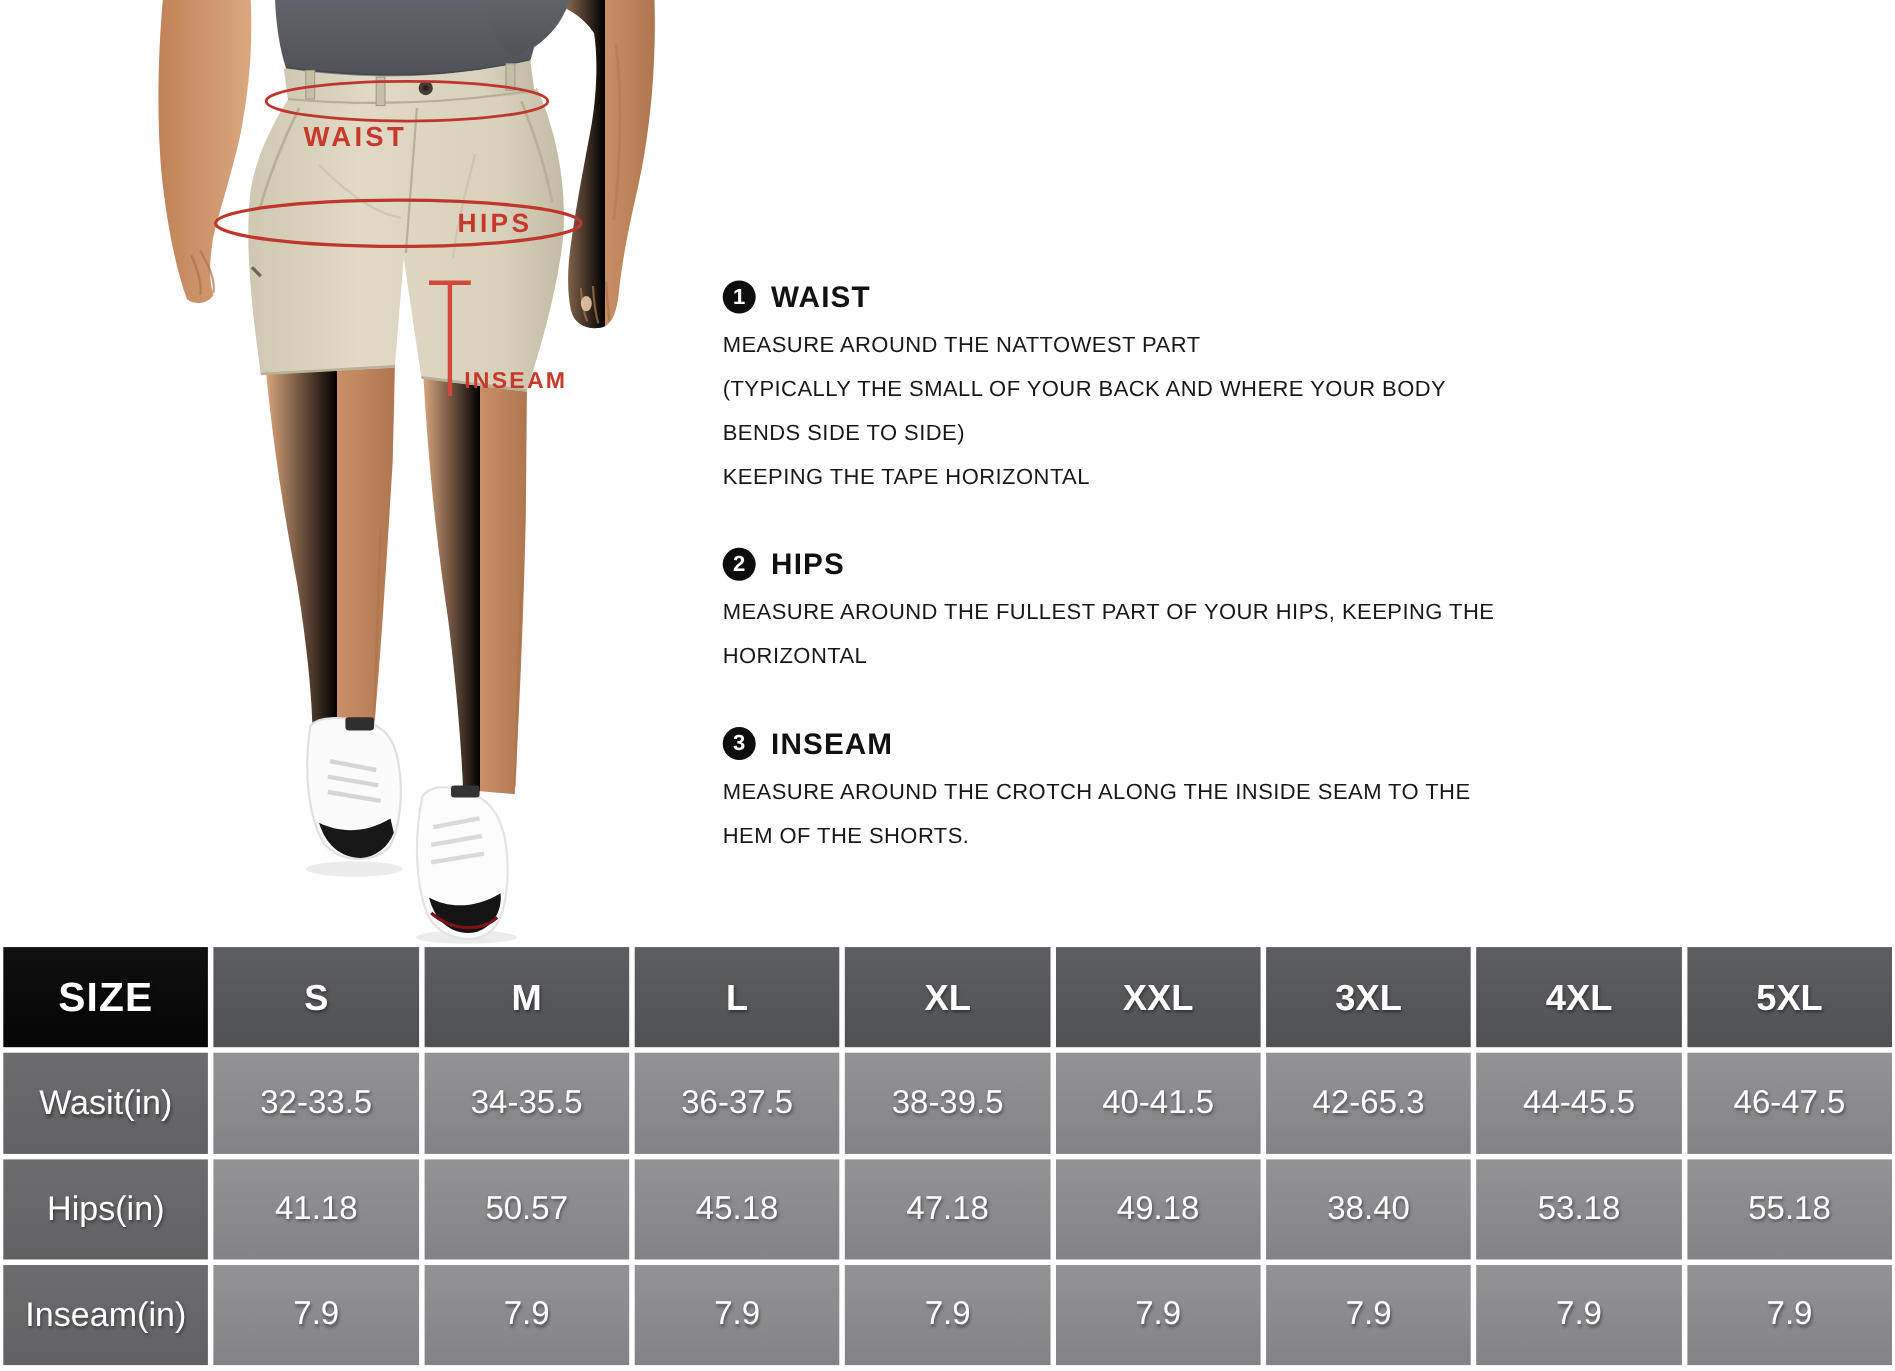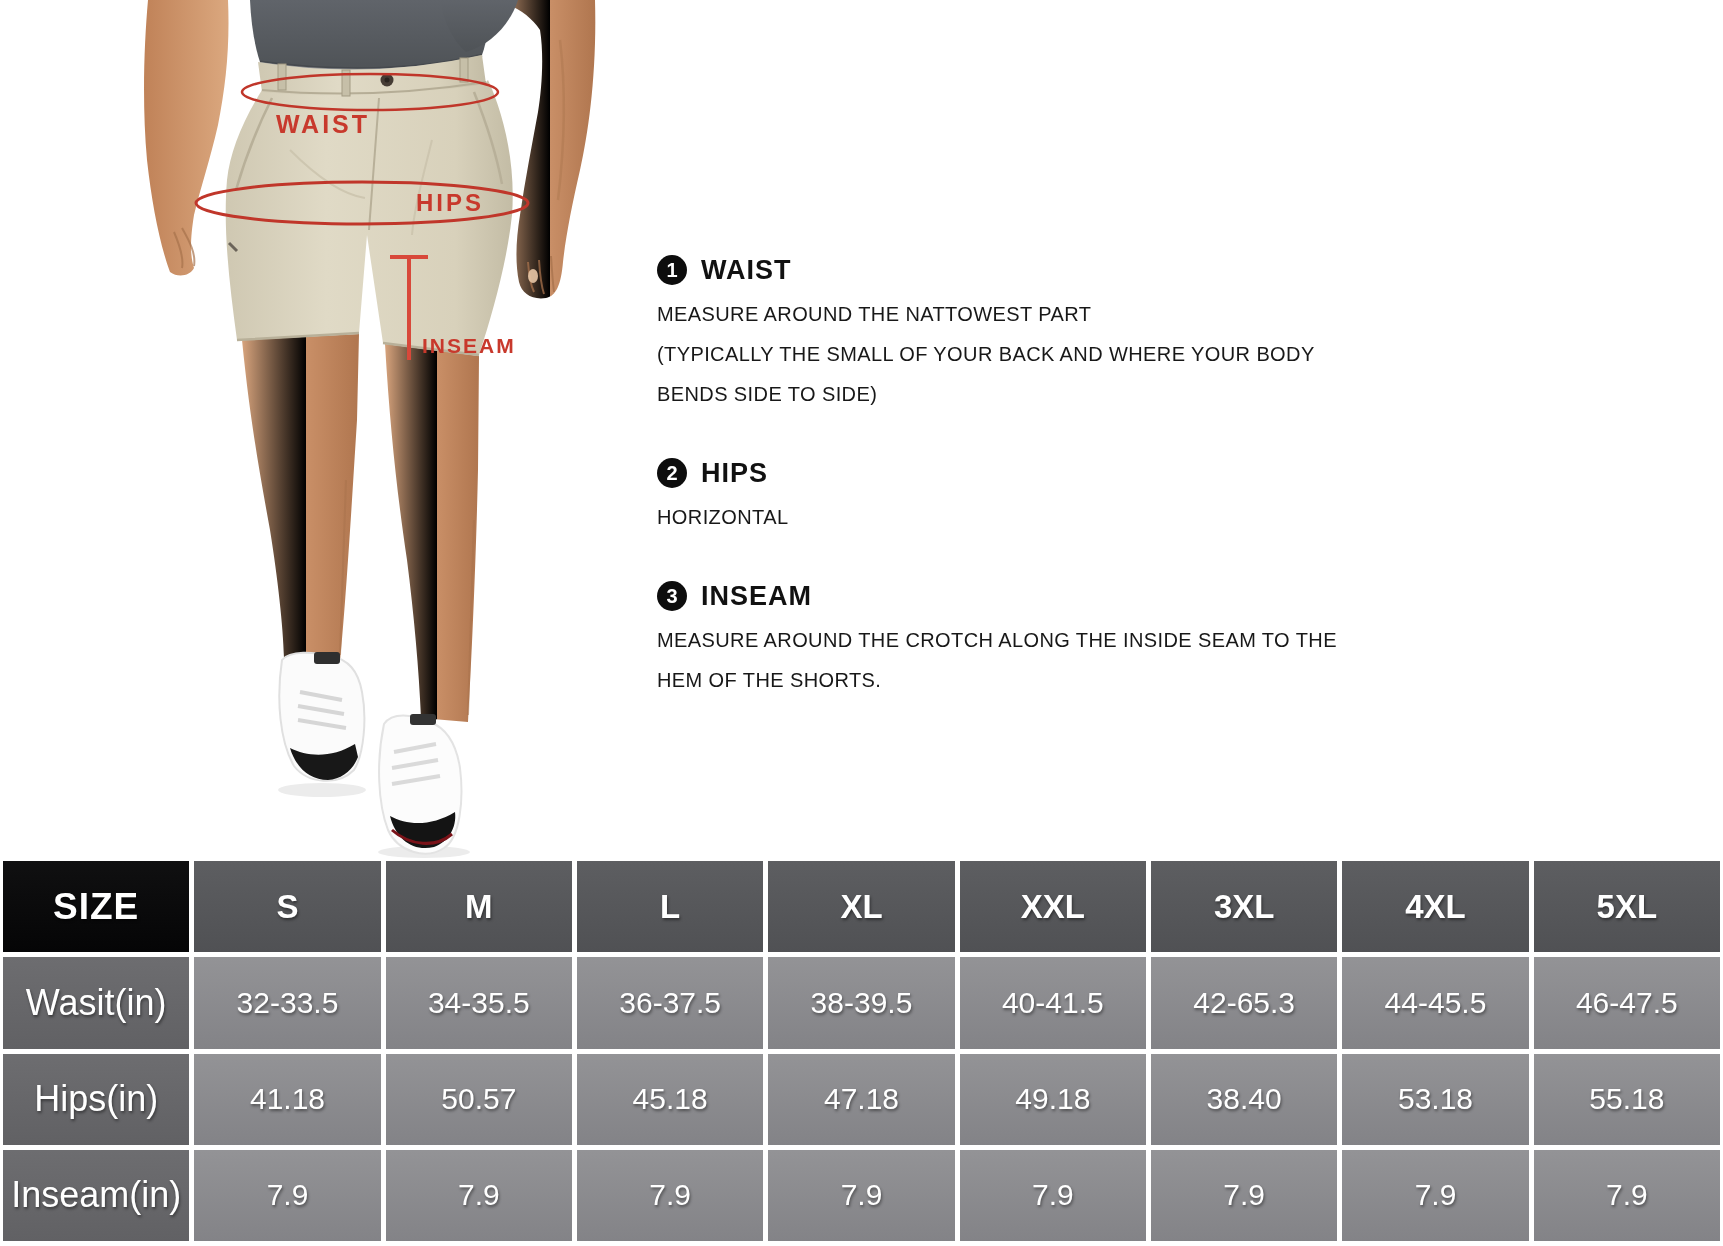--- a/index.html
+++ b/index.html
@@ -20,21 +20,21 @@
   .instr-line{font-size:20px;line-height:40px;letter-spacing:0.4px;color:#181818;}
 
   
   #size-table{position:absolute;left:3px;top:861px;width:1717px;height:380px;
               display:grid;grid-template-columns:repeat(9,1fr);grid-template-rows:repeat(4,1fr);
               gap:5px;}
   .cell{display:flex;align-items:center;justify-content:center;color:#fff;
         text-shadow:1px 2px 3px rgba(0,0,0,0.45);}
   .cell.th-size{background:linear-gradient(180deg,#101011,#050506);font-size:37px;font-weight:bold;letter-spacing:1px;}
   .cell.th{background:linear-gradient(180deg,#5d5e61,#505154);font-size:33px;font-weight:bold;}
-  .cell.tlabel{background:linear-gradient(180deg,#6d6d70,#616164);font-size:36px;}
+  .cell.tlabel{background:linear-gradient(180deg,#6d6d70,#616164);font-size:31px;}
   .cell.tcell{background:linear-gradient(180deg,#939396,#838387);font-size:30px;}
 </style>
 </head>
 <body>
 
 <div id="stage">
 
   <div id="figure-wrap">
     <svg width="470" height="858" viewBox="0 0 470 858">
       <defs>
@@ -142,27 +142,29 @@
 
   <div id="instructions">
     <div class="instr-section">
       <div class="instr-head">
         <span class="num-badge">1</span>
         <span class="instr-title">WAIST</span>
       </div>
       <div class="instr-line">MEASURE AROUND THE NATTOWEST PART</div>
       <div class="instr-line">(TYPICALLY THE SMALL OF YOUR BACK AND WHERE YOUR BODY</div>
       <div class="instr-line">BENDS SIDE TO SIDE)</div>
+      <div class="instr-line">KEEPING THE TAPE HORIZONTAL</div>
     </div>
 
     <div class="instr-section">
       <div class="instr-head">
         <span class="num-badge">2</span>
         <span class="instr-title">HIPS</span>
       </div>
+      <div class="instr-line">MEASURE AROUND THE FULLEST PART OF YOUR HIPS, KEEPING THE</div>
       <div class="instr-line">HORIZONTAL</div>
     </div>
 
     <div class="instr-section">
       <div class="instr-head">
         <span class="num-badge">3</span>
         <span class="instr-title">INSEAM</span>
       </div>
       <div class="instr-line">MEASURE AROUND THE CROTCH ALONG THE INSIDE SEAM TO THE</div>
       <div class="instr-line">HEM OF THE SHORTS.</div>

